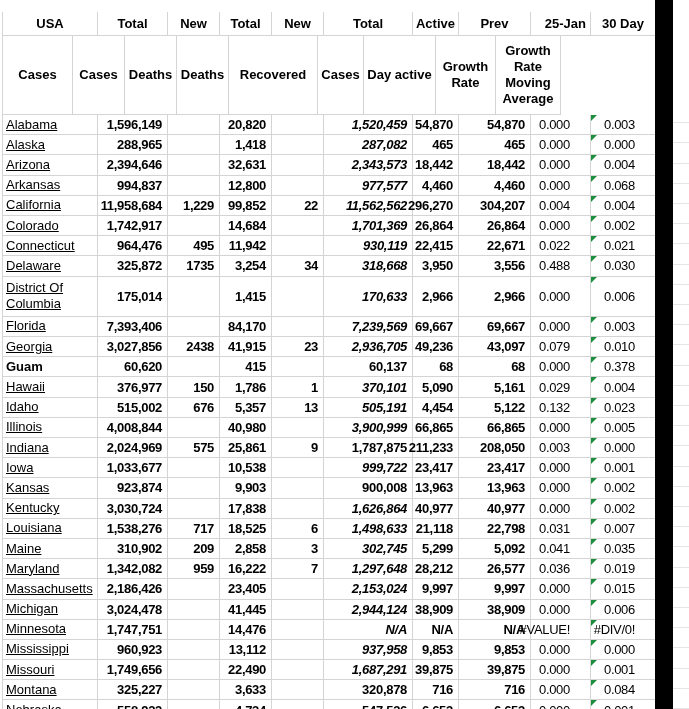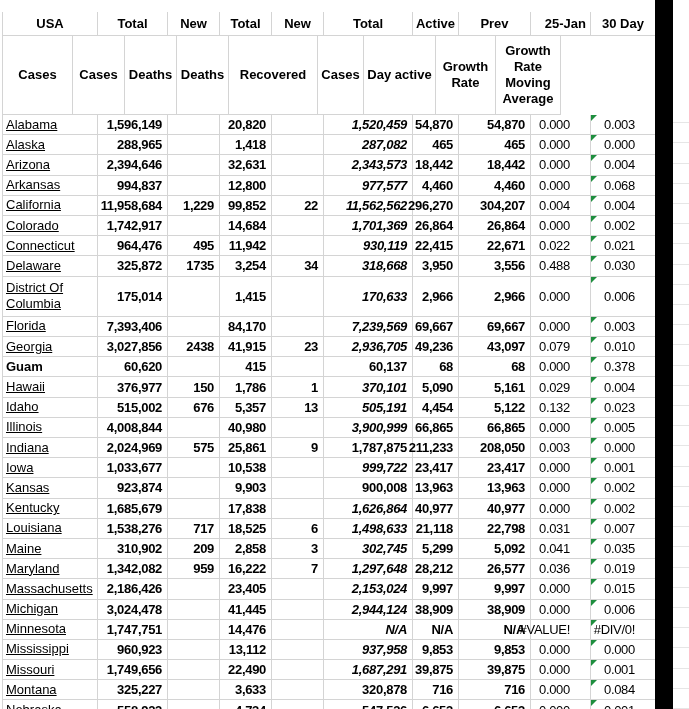--- a/index.html
+++ b/index.html
@@ -702,21 +702,21 @@
       <div class="cell c9 growth">
         <span>0.002</span>
         <span class="tri"></span>
       </div>
     </div>
     <div class="row">
       <div class="cell c0 st">
         <span>Kentucky</span>
       </div>
       <div class="cell c1 num">
-        <span>1,685,679</span>
+        <span>3,030,724</span>
       </div>
       <div class="cell c2 num">
         <span></span>
       </div>
       <div class="cell c3 num">
         <span>17,838</span>
       </div>
       <div class="cell c4 num">
         <span></span>
       </div>

